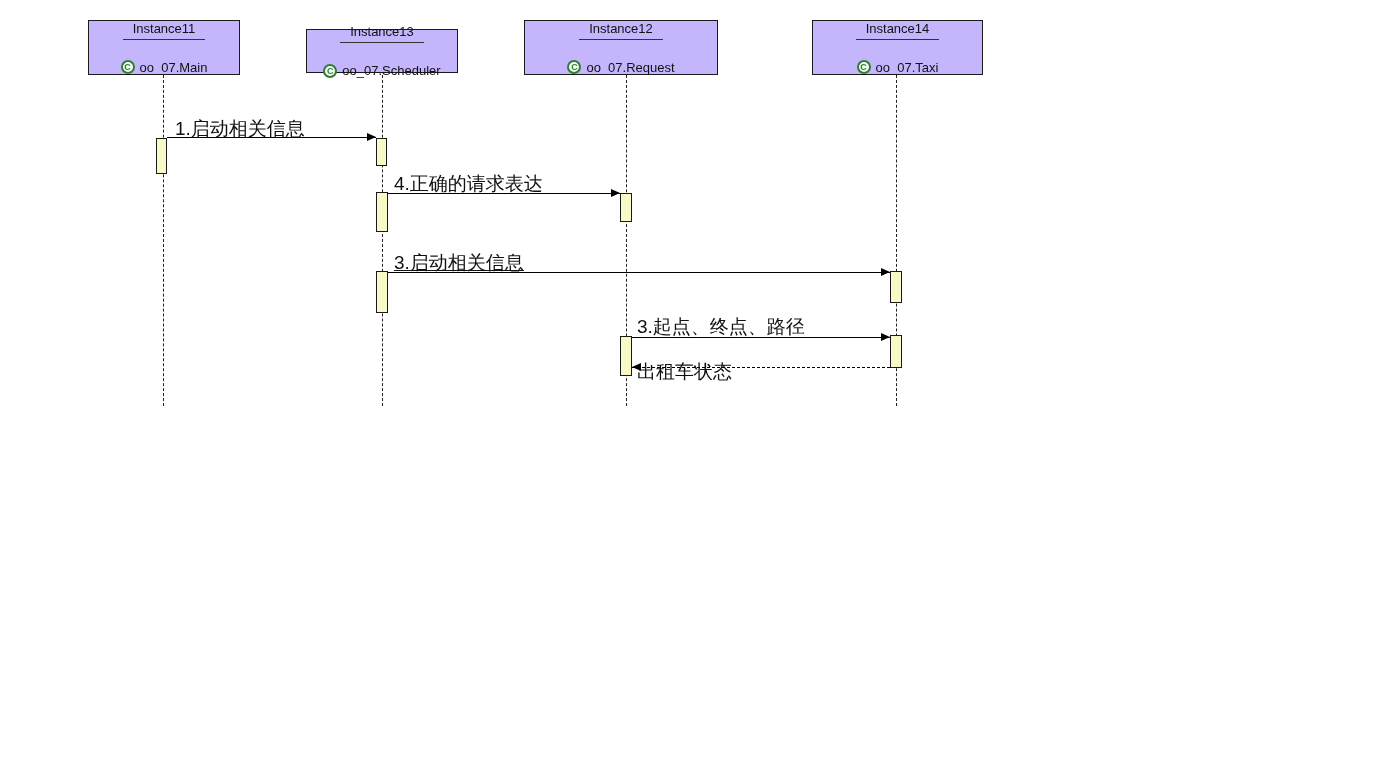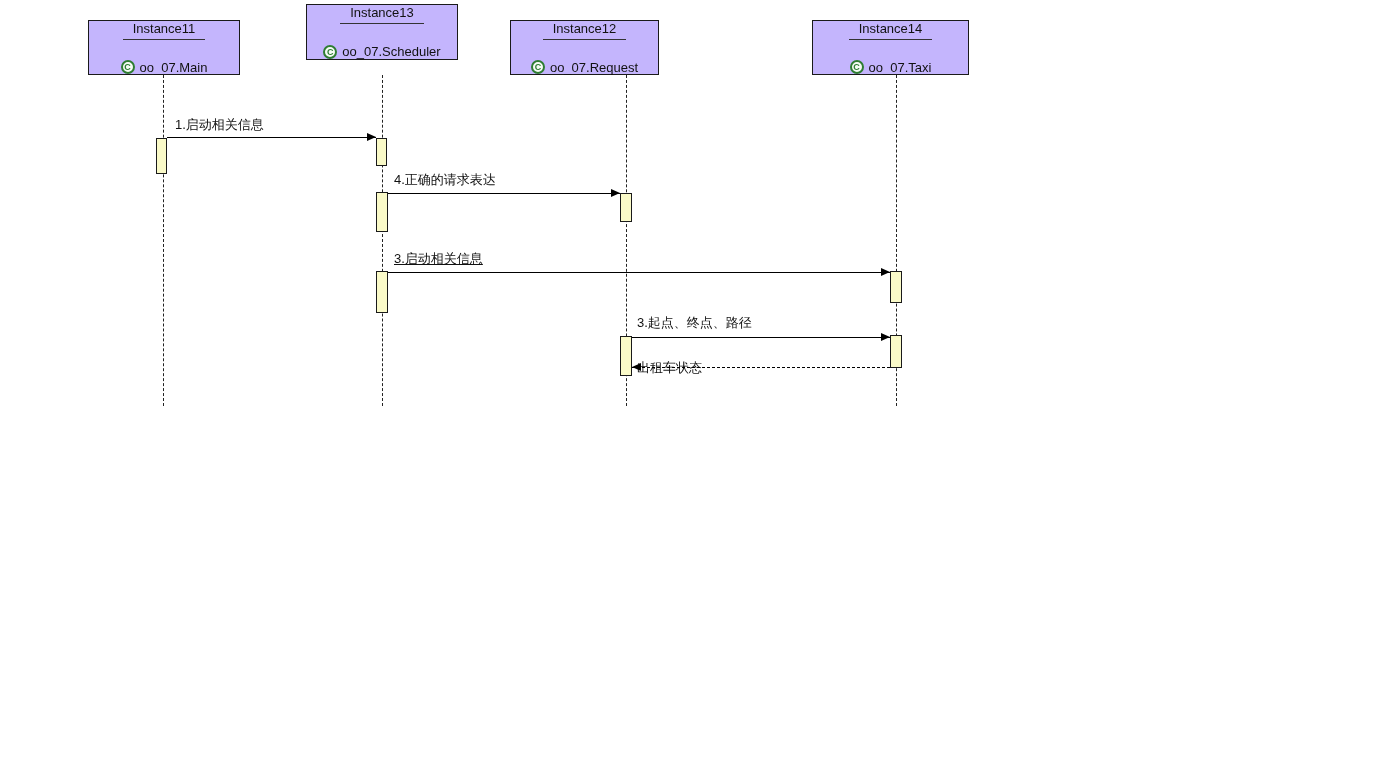--- a/index.html
+++ b/index.html
@@ -77,55 +77,55 @@
     position: absolute;
     width: 0;
     height: 0;
     border-top: 4px solid transparent;
     border-bottom: 4px solid transparent;
   }
   .arrow-head.right { border-left: 9px solid #000000; }
   .arrow-head.left  { border-right: 9px solid #000000; }
   .message-label {
     position: absolute;
-    font-size: 13px;
+    font-size: 19px;
     color: #111111;
     white-space: nowrap;
   }
 </style>
 </head>
 <body>
 
 <div id="canvas" style="width: 1374px; height: 765px; background: rgb(255, 255, 255);">
     <div class="lifeline-line" style="left: 163px; top: 75px; height: 331px;"></div>
     <div class="lifeline-line" style="left: 382px; top: 75px; height: 331px;"></div>
     <div class="lifeline-line" style="left: 626px; top: 75px; height: 331px;"></div>
     <div class="lifeline-line" style="left: 896px; top: 75px; height: 331px;"></div>
     <div class="head-box" style="left: 88px; top: 20px; width: 152px; height: 55px;">
       <div class="head-name">Instance11</div>
       <div class="head-classifier-row">
         <div class="class-icon">C</div>
         <div>oo_07.Main</div>
       </div>
     </div>
-    <div class="head-box" style="left: 306px; top: 4px; width: 152px; height: 56px; justify-content: flex-end;">
+    <div class="head-box" style="left: 306px; top: 29px; width: 152px; height: 44px;">
       <div class="head-name">Instance13</div>
       <div class="head-classifier-row">
         <div class="class-icon">C</div>
         <div>oo_07.Scheduler</div>
       </div>
     </div>
-    <div class="head-box" style="left: 510px; top: 20px; width: 149px; height: 55px;">
+    <div class="head-box" style="left: 524px; top: 20px; width: 194px; height: 55px;">
       <div class="head-name">Instance12</div>
       <div class="head-classifier-row">
         <div class="class-icon">C</div>
         <div>oo_07.Request</div>
       </div>
     </div>
-    <div class="head-box" style="left: 812px; top: 20px; width: 157px; height: 55px;">
+    <div class="head-box" style="left: 812px; top: 20px; width: 171px; height: 55px;">
       <div class="head-name">Instance14</div>
       <div class="head-classifier-row">
         <div class="class-icon">C</div>
         <div>oo_07.Taxi</div>
       </div>
     </div>
     <div class="activation-bar" style="left: 156px; top: 138px; width: 11px; height: 36px;"></div>
     <div class="activation-bar" style="left: 376px; top: 138px; width: 11px; height: 28px;"></div>
     <div class="activation-bar" style="left: 376px; top: 192px; width: 12px; height: 40px;"></div>
     <div class="activation-bar" style="left: 620px; top: 193px; width: 12px; height: 29px;"></div>

